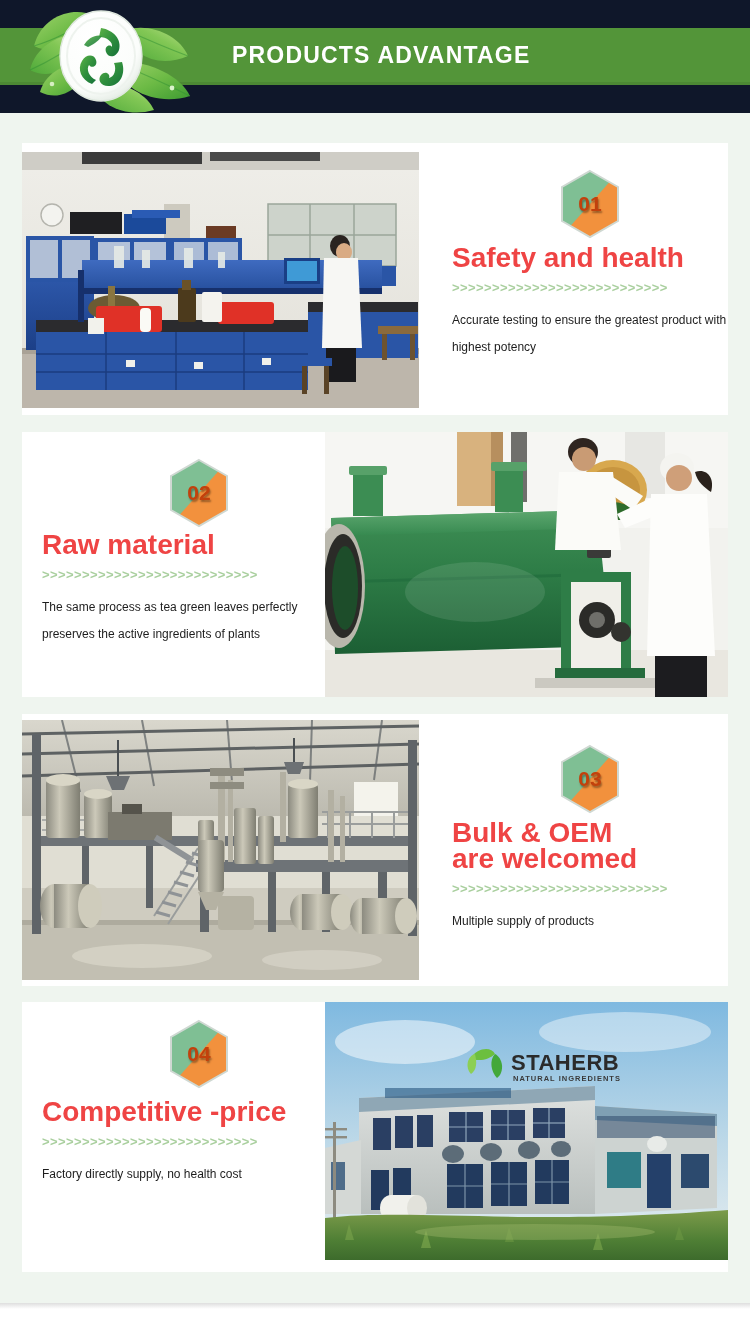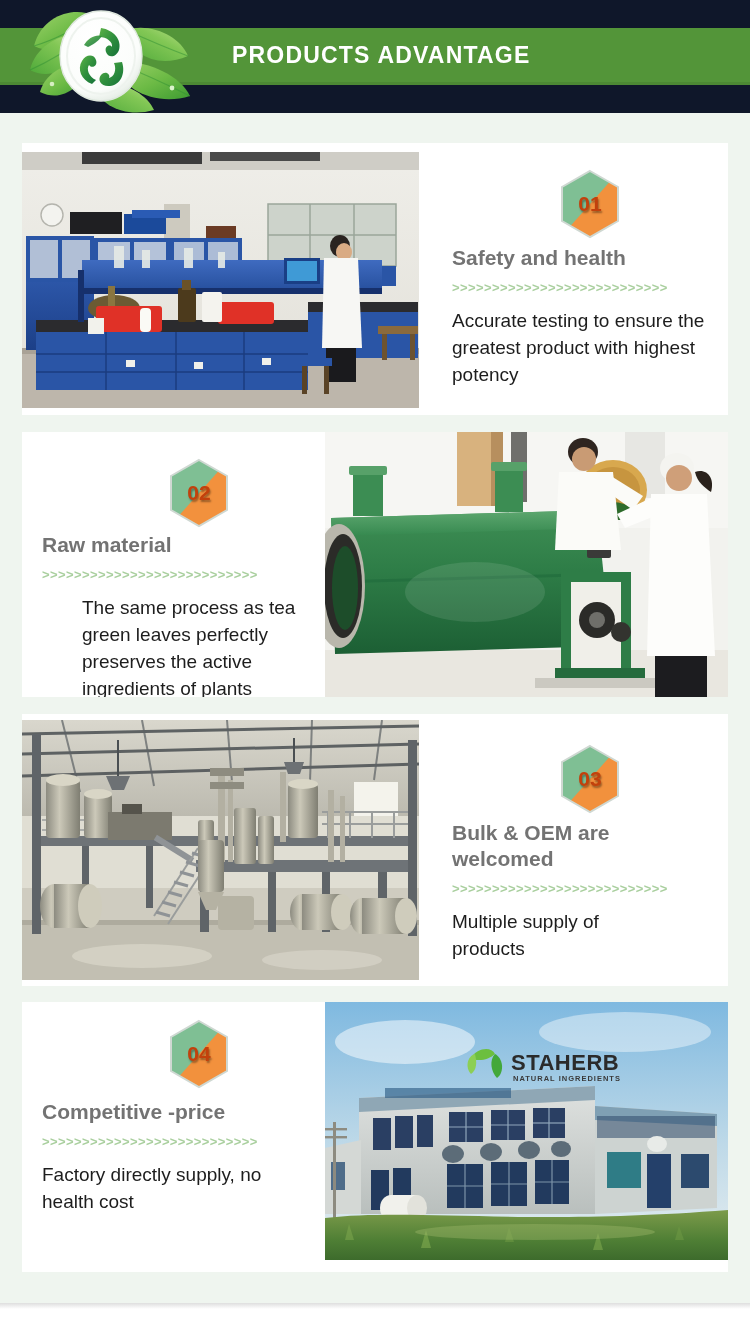--- a/index.html
+++ b/index.html
@@ -53,28 +53,28 @@
   .badge-wrap { position: relative; width: 62px; height: 70px; }
   .num-badge { position: relative; width: 62px; height: 70px; }
   .num-badge .num {
     position: absolute; left: 0; top: 0; width: 62px; height: 70px;
     display: flex; align-items: center; justify-content: center;
     font-size: 21px; font-weight: bold; color: #c2410c;
     text-shadow: 1px 2px 2px rgba(0,0,0,0.38);
     letter-spacing: 0px;
   }
   .card-title {
-    font-size: 21px; font-weight: bold; color: #737373; line-height: 26px;
+    font-size: 28px; font-weight: bold; color: #ef4444; line-height: 26px;
   }
   .chevrons {
     font-size: 13px; font-weight: bold; color: #a9cf9e; letter-spacing: 0.4px;
     line-height: 16px; white-space: nowrap; overflow: hidden;
   }
   .card-desc {
-    font-size: 19px; color: #1d1d1d; line-height: 27px;
+    font-size: 12px; color: #1d1d1d; line-height: 27px;
   }
 
   
   .scene { position: absolute; left: 0; top: 0; width: 100%; height: 100%; }
 </style>
 </head>
 <body>
 
 <div class="page">
 
@@ -362,21 +362,21 @@
                 <rect x="0" y="0" width="62" height="70" fill="#7fbf94"></rect>
                 <polygon points="62,0 62,70 0,70" fill="#f2913d"></polygon>
               </g>
               <polygon points="31,2 59,18 59,52 31,68 3,52 3,18" fill="none" stroke="#cfd8d2" stroke-width="2"></polygon>
             </svg>
             <div class="num">02</div>
           </div>
         </div>
         <div class="card-title">Raw material</div>
         <div class="chevrons" style="margin-top:9px;">&gt;&gt;&gt;&gt;&gt;&gt;&gt;&gt;&gt;&gt;&gt;&gt;&gt;&gt;&gt;&gt;&gt;&gt;&gt;&gt;&gt;&gt;&gt;&gt;&gt;&gt;&gt;</div>
-        <div class="card-desc" style="margin-top:11px;margin-left:40px;">The same process as tea green leaves perfectly preserves the active ingredients of plants</div>
+        <div class="card-desc" style="margin-top:11px;">The same process as tea green leaves perfectly preserves the active ingredients of plants</div>
       </div>
 
     </div>
   </div>
 
   <div class="card" style="left:22px; top:714px; width:706px; height:272px;">
     <div class="card-inner">
 
       <div class="photo" style="left:0px; top:6px; width:397px; height:260px;">
         <svg class="scene" viewBox="0 0 397 260" preserveAspectRatio="none">

